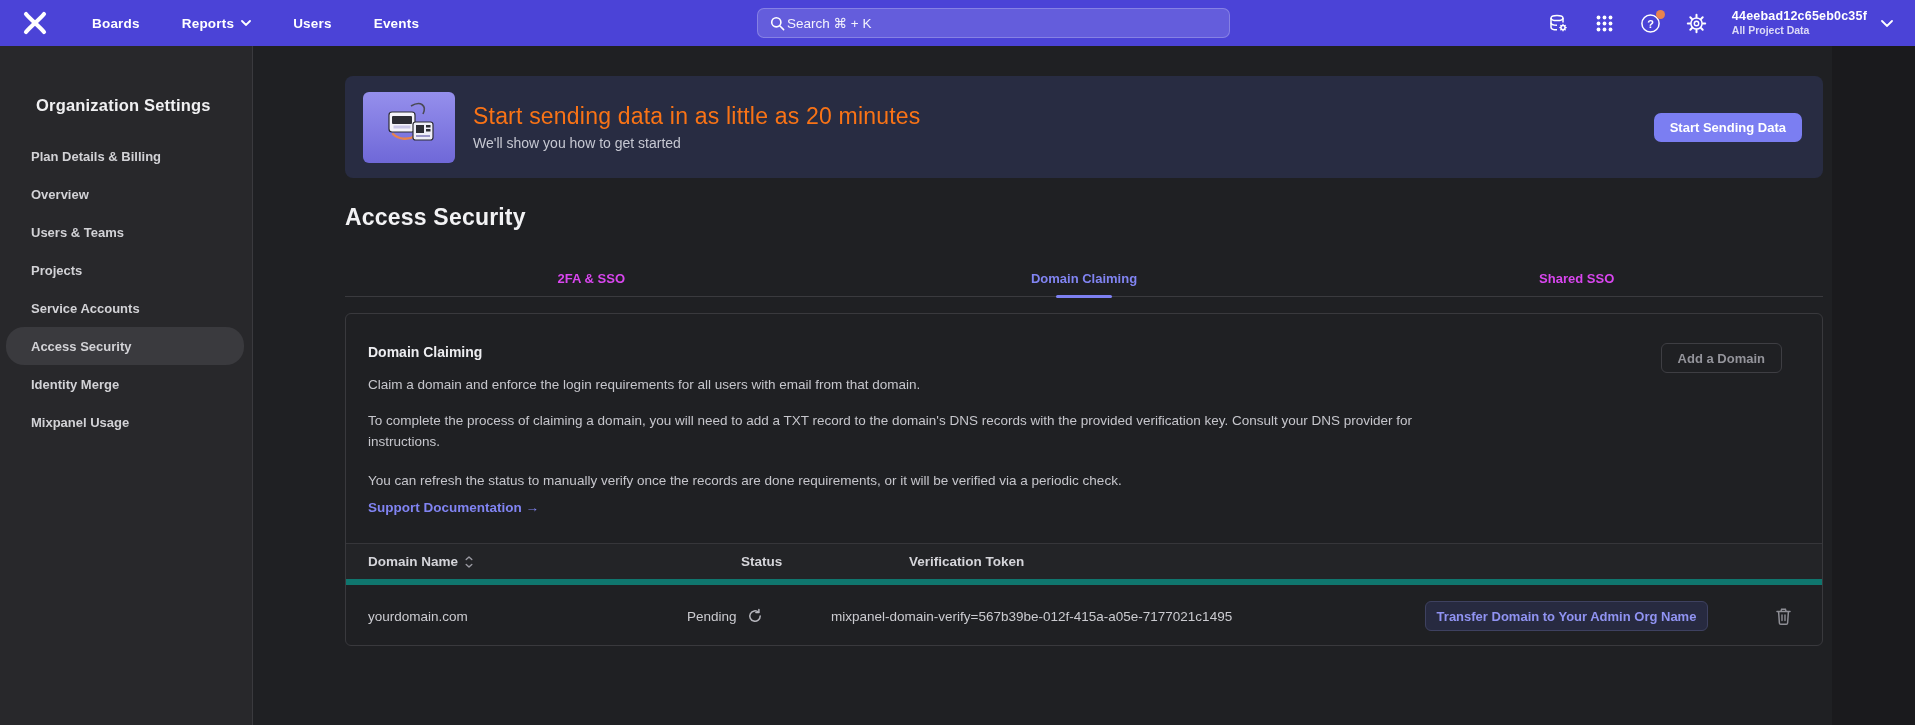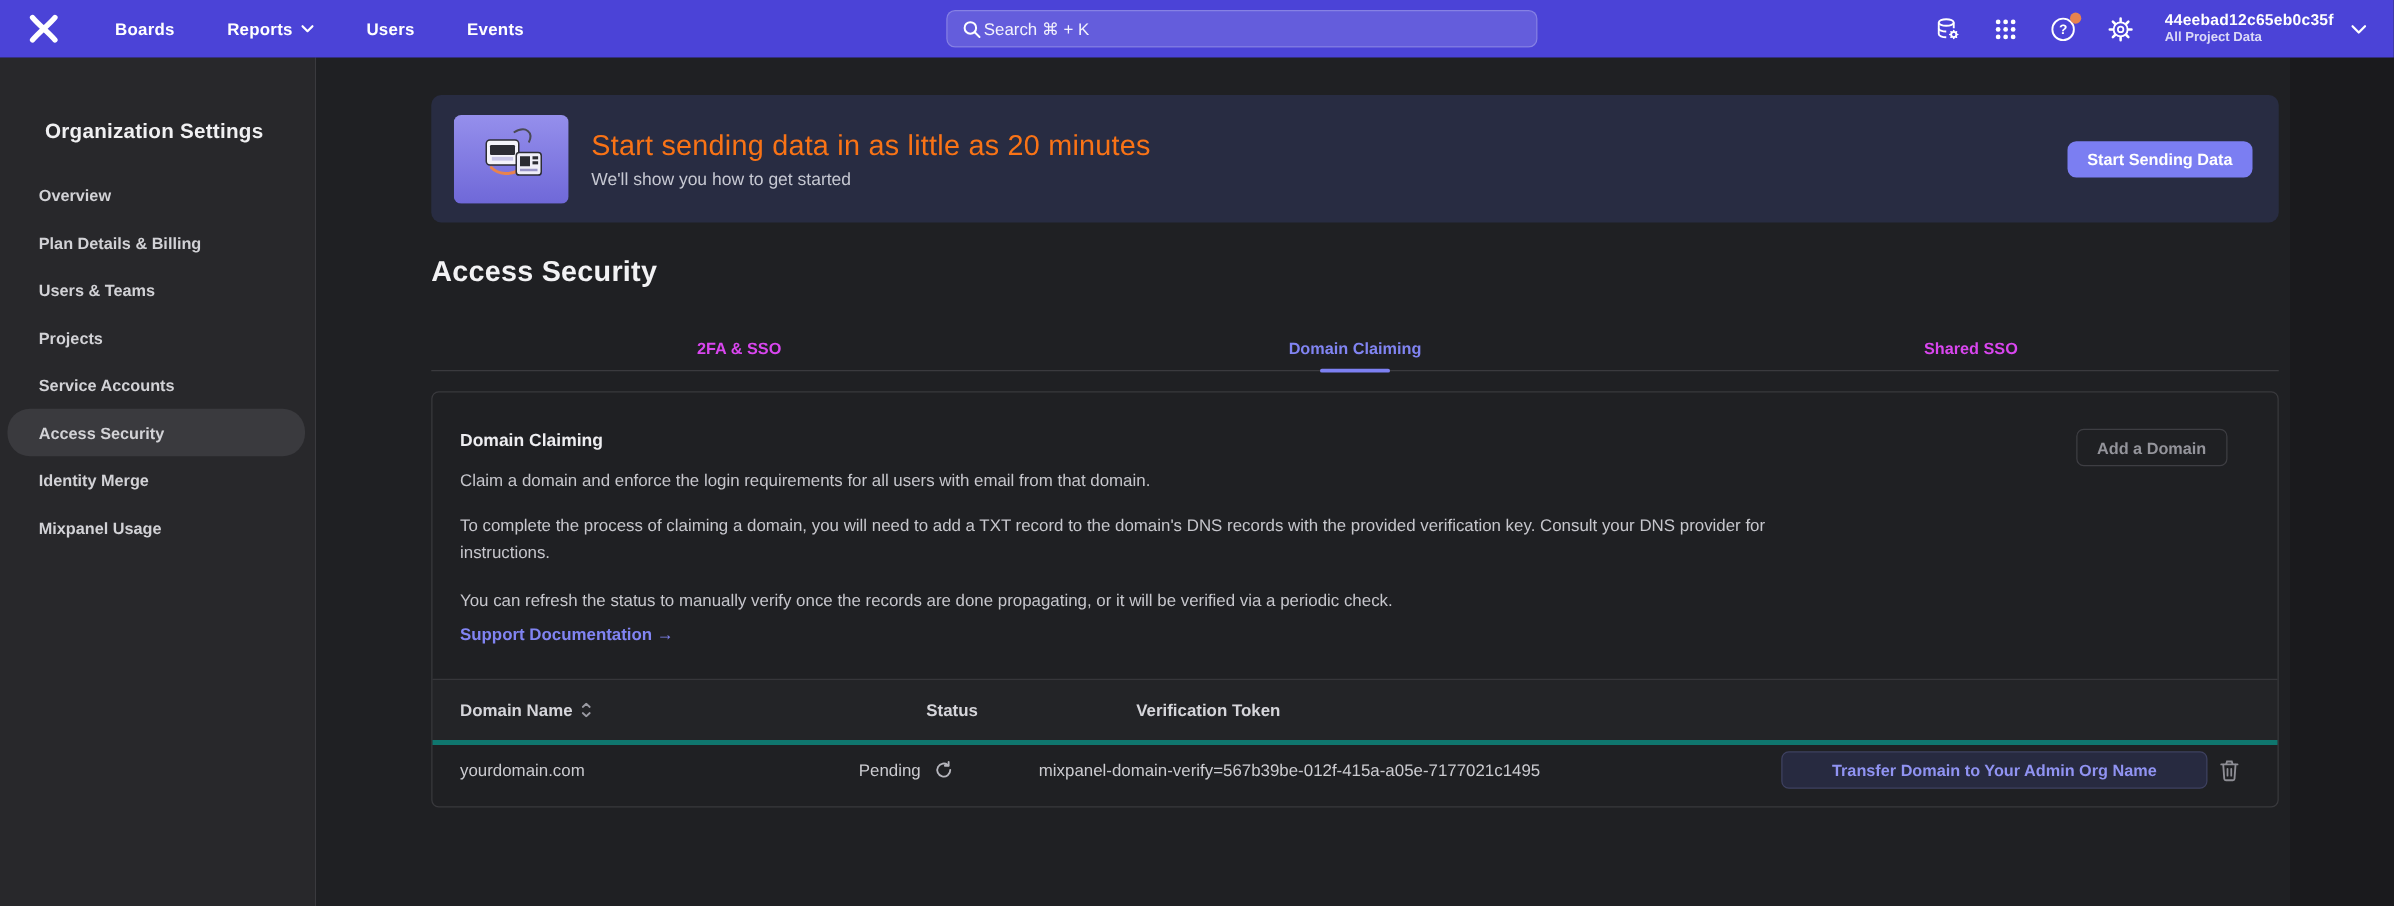--- a/index.html
+++ b/index.html
@@ -62,31 +62,31 @@
            border:1px solid #39393d; border-radius:6px; }
   .panel-title { position:absolute; left:22px; top:30px; color:#ededf0; font-size:14px; font-weight:700; }
   .add-btn { position:absolute; right:40px; top:29px; height:30px; padding:0 16px;
              background:transparent; border:1px solid #3e3e43; border-radius:6px;
              color:#94949b; font-size:13px; font-weight:700; font-family:inherit; cursor:pointer; }
   .para { position:absolute; left:22px; color:#c6c6cc; font-size:13.5px; line-height:21px; max-width:1060px; }
   .p1 { top:60px; } .p2 { top:96px; } .p3 { top:156px; }
   .doc-link { position:absolute; left:22px; top:186px; color:#8184f2; font-size:13.5px;
               font-weight:600; text-decoration:none; cursor:pointer; }
 
-  .thead { position:absolute; left:0; top:229px; width:100%; height:53px;
-           border-top:1px solid #36363a; border-bottom:4px solid #0f766e;
+  .thead { position:absolute; left:0; top:229px; width:100%; height:42px;
+           border-top:1px solid #36363a; border-bottom:6px solid #0f766e;
            background:rgba(255,255,255,0.018); }
   .trow  { position:absolute; left:0; top:271px; width:100%; height:62px; }
   .th, .td { position:absolute; top:0; height:100%; display:flex; align-items:center;
              font-size:13.5px; }
   .th { color:#d5d5da; font-weight:700; gap:7px; }
   .td { color:#cbcbd0; gap:10px; }
   .c-domain { left:22px; } .c-status-h { left:395px; } .c-status { left:341px; }
   .c-token-h { left:563px; } .c-token { left:485px; }
-  .transfer-btn { position:absolute; left:1079px; top:16px; width:341px; height:30px;
+  .transfer-btn { position:absolute; left:1079px; top:16px; width:283px; height:30px;
                   background:#272a40; border:1px solid #3e4160; border-radius:6px;
                   color:#9093f2; font-size:13px; font-weight:700; font-family:inherit; cursor:pointer; }
   .trash-wrap { position:absolute; right:27px; top:19px; width:24px; height:24px; cursor:pointer;
                 display:flex; align-items:center; justify-content:center; }
 
   svg { display:block; }
 </style>
 </head>
 <body>
 
@@ -172,22 +172,22 @@
       </div>
       <svg width="12" height="7" viewBox="0 0 12 7">
           <path d="M1 1 L6 6 L11 1" stroke="#fff" stroke-width="1.8" fill="none" stroke-linecap="round"></path>
         </svg>
     </div>
   </div>
 </div>
 
 <div class="sidebar">
   <div class="sidebar-title">Organization Settings</div>
+  <div class="side-item">Plan Details &amp; Billing</div>
   <div class="side-item">Overview</div>
-  <div class="side-item">Plan Details &amp; Billing</div>
   <div class="side-item">Users &amp; Teams</div>
   <div class="side-item">Projects</div>
   <div class="side-item">Service Accounts</div>
   <div class="side-item active">Access Security</div>
   <div class="side-item">Identity Merge</div>
   <div class="side-item">Mixpanel Usage</div>
 </div>
 
 <div class="content">
   <div class="right-strip"></div>
@@ -234,21 +234,21 @@
     <div class="tab">
         <span>Shared SSO</span>
       </div>
   </div>
 
   <div class="panel">
     <div class="panel-title">Domain Claiming</div>
     <button class="add-btn">Add a Domain</button>
     <div class="para p1">Claim a domain and enforce the login requirements for all users with email from that domain.</div>
     <div class="para p2">To complete the process of claiming a domain, you will need to add a TXT record to the domain's DNS records with the provided verification key. Consult your DNS provider for instructions.</div>
-    <div class="para p3">You can refresh the status to manually verify once the records are done propagating, or it will be verified via a periodic check.</div>
+    <div class="para p3">You can refresh the status to manually verify once the records are done requirements, or it will be verified via a periodic check.</div>
     <a class="doc-link">Support Documentation →</a>
 
     <div class="thead">
       <div class="th c-domain">
         <span>Domain Name</span>
         <svg width="8" height="12" viewBox="0 0 8 12">
           <path d="M1.2 3.6 L4 1 L6.8 3.6" stroke="#9a9aa2" stroke-width="1.4" fill="none" stroke-linecap="round" stroke-linejoin="round"></path>
           <path d="M1.2 8.4 L4 11 L6.8 8.4" stroke="#9a9aa2" stroke-width="1.4" fill="none" stroke-linecap="round" stroke-linejoin="round"></path>
         </svg>
       </div>

